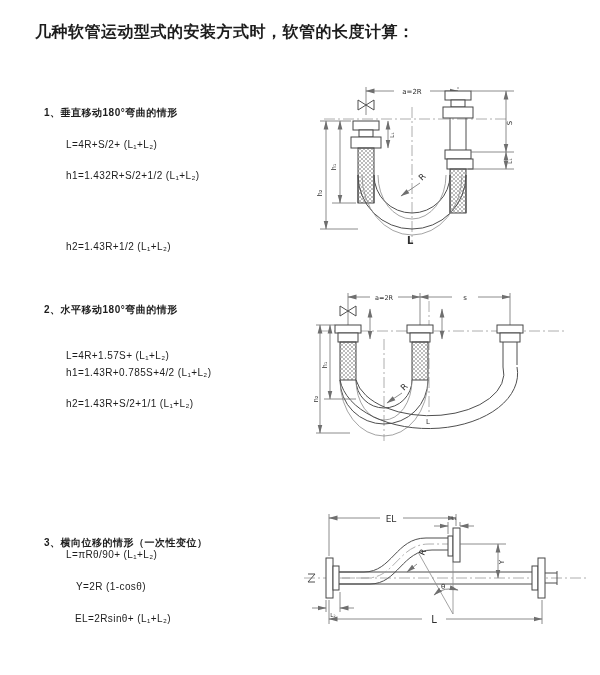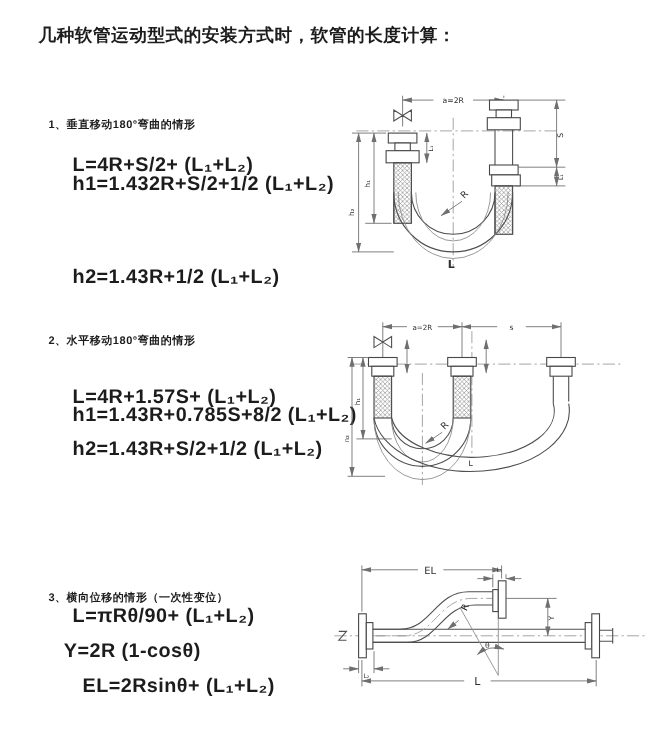--- a/index.html
+++ b/index.html
@@ -2,48 +2,48 @@
 <html><head>
 <meta charset="utf-8">
 <style>
   html,body{margin:0;padding:0;}
   body{
     width:600px;height:675px;position:relative;background:#ffffff;
     font-family:"Liberation Sans","DejaVu Sans",sans-serif;color:#1c1c1c;overflow:hidden;
   }
   .title{position:absolute;left:35px;top:22px;font-size:16px;font-weight:700;letter-spacing:0.5px;}
   .sec-heading{position:absolute;font-size:10px;font-weight:700;letter-spacing:0.5px;}
-  .formula{position:absolute;font-size:18px;font-weight:700;letter-spacing:0.4px;}
+  .formula{position:absolute;font-size:10px;font-weight:400;letter-spacing:0.4px;}
   svg{position:absolute;}
   svg text{fill:#2e2e2e;font-family:"DejaVu Sans","Liberation Sans",sans-serif;}
   .ln{stroke:#4f4f4f;stroke-width:1;fill:none;}
   .thin{stroke:#8c8c8c;stroke-width:0.8;fill:none;}
   .dim{stroke:#6f6f6f;stroke-width:0.8;fill:none;}
   .cl{stroke:#9a9a9a;stroke-width:0.8;stroke-dasharray:11 3 2 3;fill:none;}
   .fit{stroke:#474747;stroke-width:1;fill:#ffffff;}
   .braid{stroke:#474747;stroke-width:1;fill:url(#braidpat);}
 </style>
 </head>
 <body>
 
 <div class="title">几种软管运动型式的安装方式时，软管的长度计算：</div>
 
 <div class="sec-heading" style="left:44px;top:106px;">1、垂直移动180°弯曲的情形</div>
 <div class="formula" style="left:66px;top:139px;">L=4R+S/2+ (L₁+L₂)</div>
-<div class="formula" style="left:66px;top:157px;">h1=1.432R+S/2+1/2 (L₁+L₂)</div>
+<div class="formula" style="left:66px;top:170px;">h1=1.432R+S/2+1/2 (L₁+L₂)</div>
 <div class="formula" style="left:66px;top:201px;margin-top:40px;">h2=1.43R+1/2 (L₁+L₂)</div>
 
 <div class="sec-heading" style="left:44px;top:303px;">2、水平移动180°弯曲的情形</div>
 <div class="formula" style="left:66px;top:350px;">L=4R+1.57S+ (L₁+L₂)</div>
-<div class="formula" style="left:66px;top:367px;">h1=1.43R+0.785S+8/2 (L₁+L₂)</div>
-<div class="formula" style="left:66px;top:398px;">h2=1.43R+S/2+1/2 (L₁+L₂)</div>
+<div class="formula" style="left:66px;top:367px;">h1=1.43R+0.785S+4/2 (L₁+L₂)</div>
+<div class="formula" style="left:66px;top:398px;">h2=1.43R+S/2+1/1 (L₁+L₂)</div>
 
 <div class="sec-heading" style="left:44px;top:516px;margin-top:20px;">3、横向位移的情形（一次性变位）</div>
 <div class="formula" style="left:66px;top:549px;">L=πRθ/90+ (L₁+L₂)</div>
-<div class="formula" style="left:58px;top:581px;">Y=2R (1-cosθ)</div>
+<div class="formula" style="left:76px;top:581px;">Y=2R (1-cosθ)</div>
 <div class="formula" style="left:75px;top:613px;">EL=2Rsinθ+ (L₁+L₂)</div>
 
 <svg width="242" height="176" viewBox="0 0 242 176" style="left:310px;top:75px;">
   <defs>
     <marker id="ah" markerWidth="10" markerHeight="7" refX="8.5" refY="3" orient="auto-start-reverse" markerUnits="userSpaceOnUse">
       <path d="M0,0.6 L9,3 L0,5.4 Z" fill="#6f6f6f"></path>
     </marker>
     <pattern id="braidpat" width="4" height="4" patternUnits="userSpaceOnUse">
       <path d="M0,4 L4,0 M0,0 L4,4" stroke="#8f8f8f" stroke-width="0.6"></path>
     </pattern>

